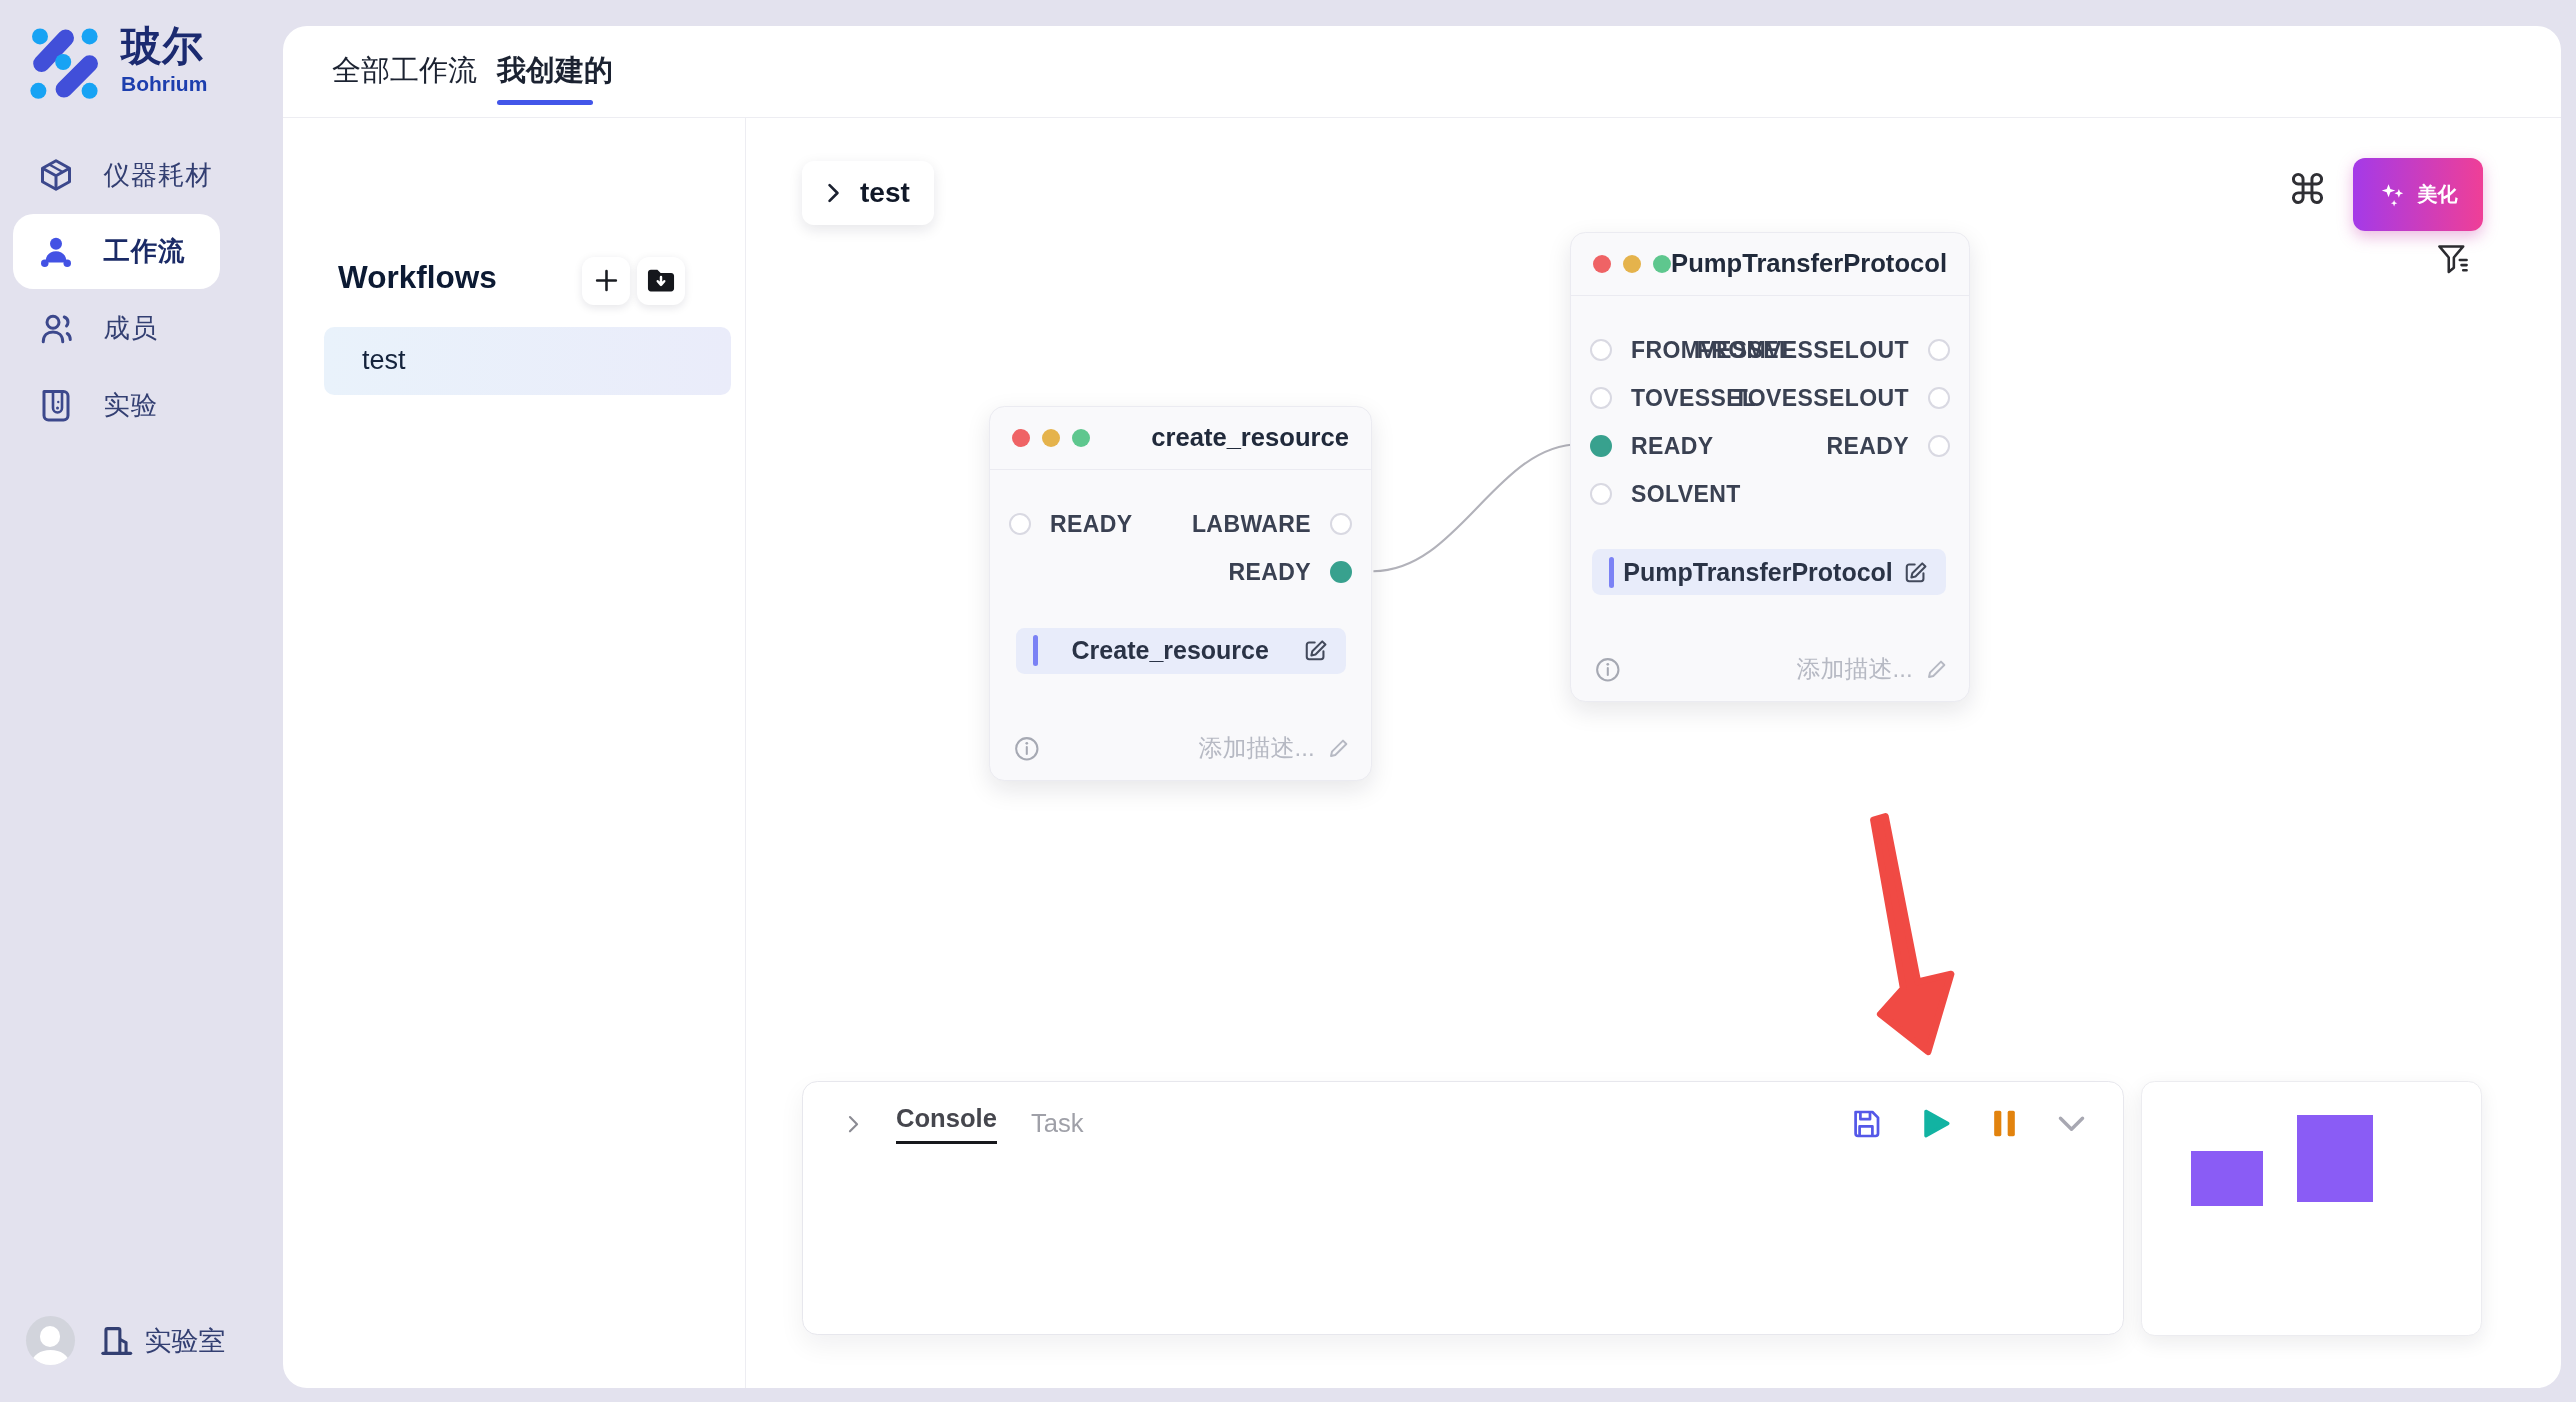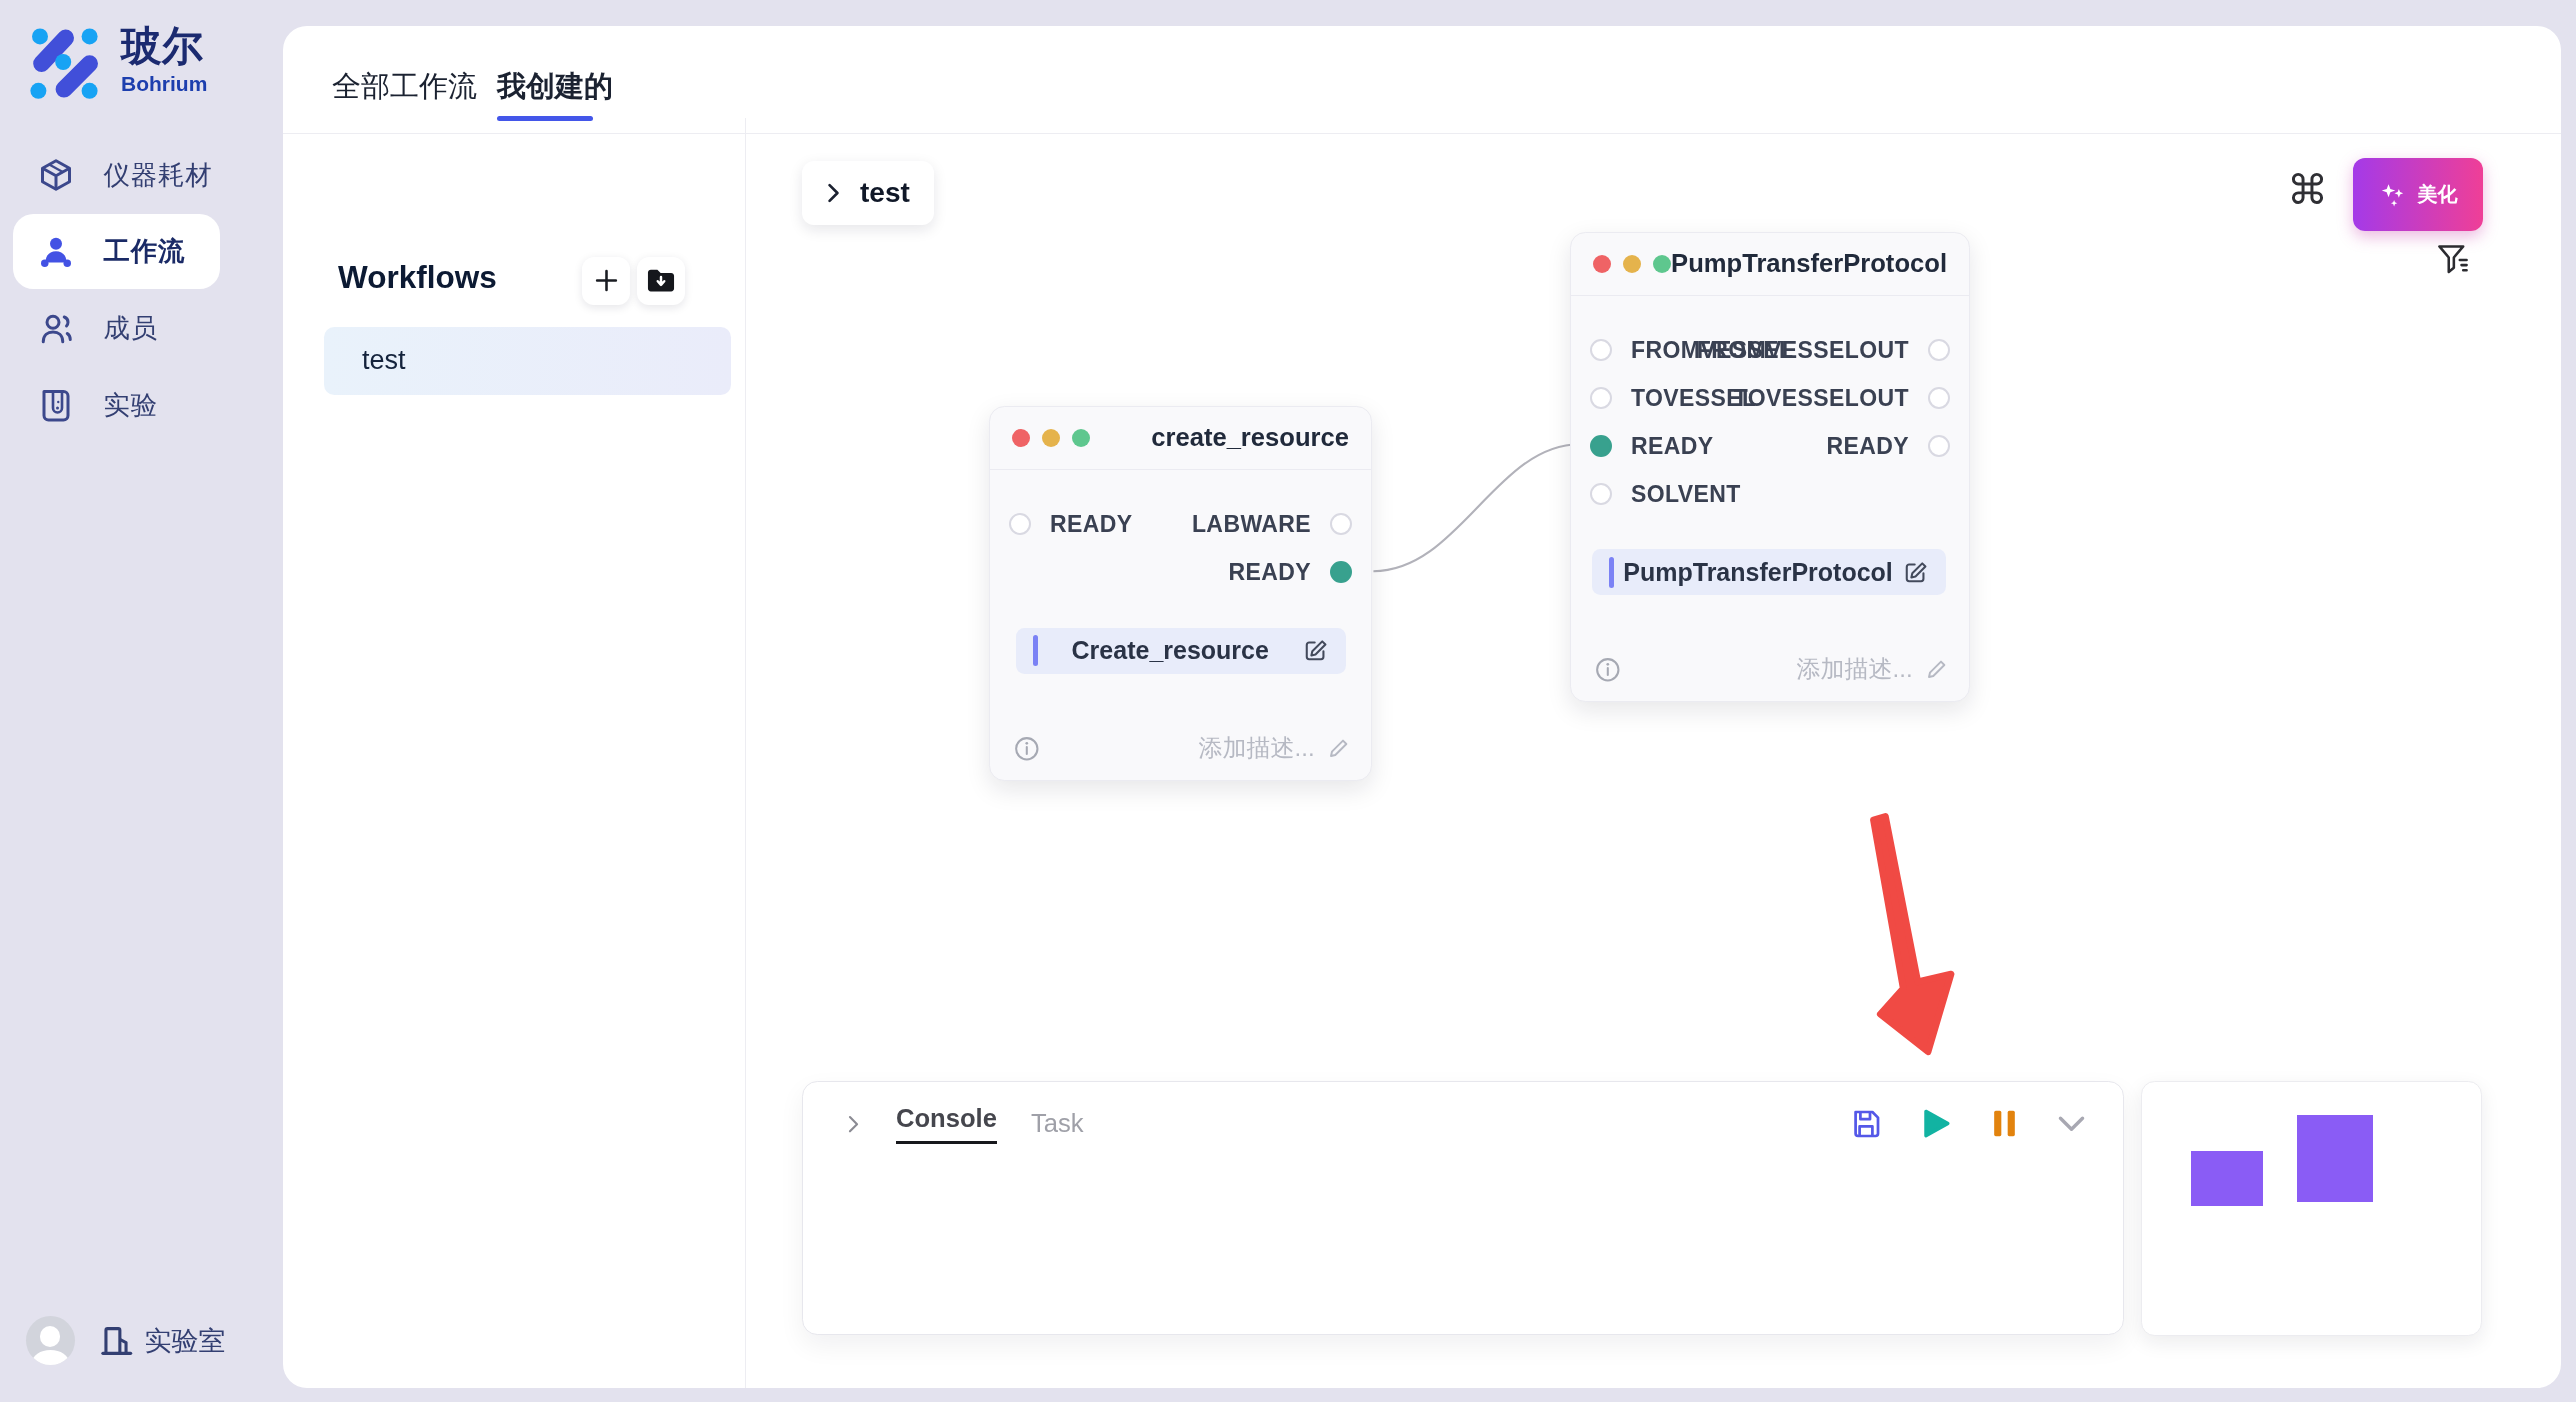--- a/index.html
+++ b/index.html
@@ -21,21 +21,21 @@
   .nav-item.active .nav-label { color:#1a2a66; font-weight:bold; }
   .sidebar-footer { position:absolute; left:25.6px; bottom:37px; display:flex; align-items:center; gap:24px; }
   .avatar { width:49px; height:49px; border-radius:50%; background:#d2d4dc; overflow:hidden; position:relative; }
   .avatar .head { position:absolute; left:14.5px; top:10.2px; width:20.4px; height:20.4px; border-radius:50%; background:#fff; }
   .avatar .body { position:absolute; left:6px; top:34px; width:37px; height:25.6px; border-radius:50%; background:#fff; }
   .lab { display:flex; align-items:center; gap:12px; }
   .lab-label { font-size:27px; color:#333f72; }
 
   
   .card { position:absolute; left:283px; top:25.6px; right:15.3px; bottom:13.6px; background:#ffffff; border-radius:24px; }
-  .tabbar { position:absolute; left:0; top:16px; right:0; height:92px; border-bottom:1.7px solid #ededf2; border-radius:24px 24px 0 0; }
+  .tabbar { position:absolute; left:0; top:0; right:0; height:92px; border-bottom:1.7px solid #ededf2; border-radius:24px 24px 0 0; }
   .tab { position:absolute; top:0; height:90px; display:flex; align-items:center; font-size:29px; color:#1b2231; cursor:pointer; }
   .tab-0 { left:49px; }
   .tab-1 { left:214px; font-weight:bold; }
   .tab-underline { position:absolute; left:214px; top:74px; width:96px; height:5.1px; border-radius:2.6px; background:#4356e9; }
 
   
   .wf-panel { position:absolute; left:0; top:92px; width:463px; bottom:0; border-right:1.7px solid #ededf2; }
   .wf-title { position:absolute; left:55px; top:141px; font-size:31.5px; font-weight:800; color:#0c1a33; }
   .icon-btn { position:absolute; width:48px; height:48px; background:#fff; border-radius:12px; box-shadow:0 2.6px 8.5px rgba(20,20,50,.10); display:flex; align-items:center; justify-content:center; cursor:pointer; }
   .btn-add { left:299px; top:139px; }

